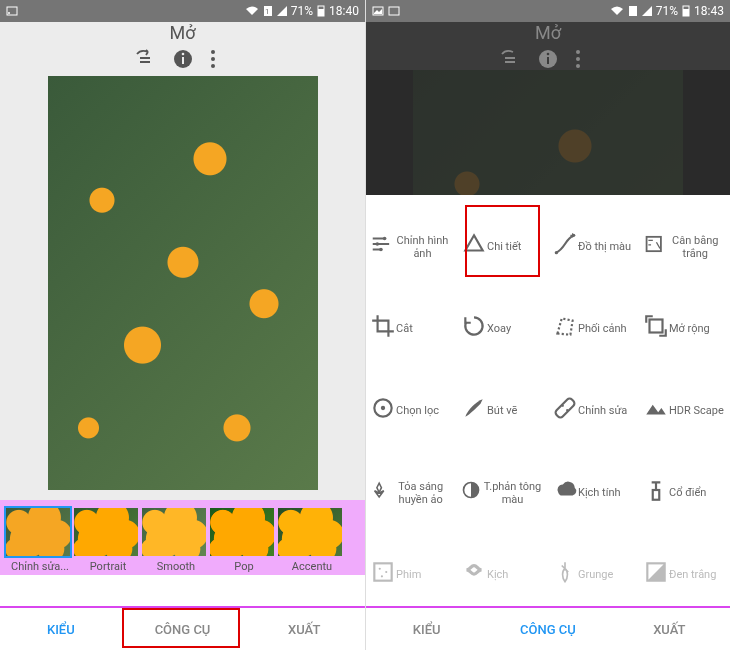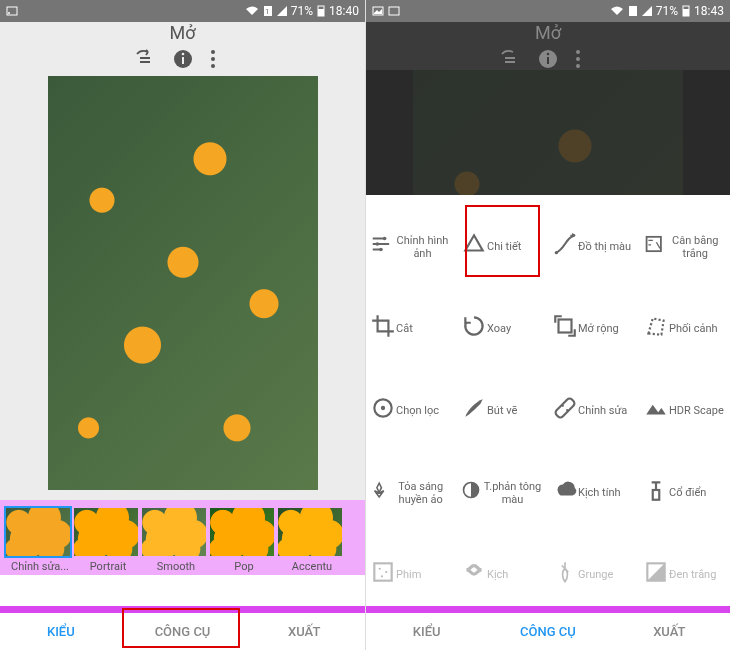--- a/index.html
+++ b/index.html
@@ -28,21 +28,21 @@
   .flower-img { width: 270px; height: 414px; }
 
   
   .filter-strip { display: flex; gap: 0; padding: 8px 0 2px 6px; background: #f0abfc; overflow: hidden; }
   .filter-item { width: 68px; text-align: center; }
   .filter-item .thumb { width: 64px; height: 48px; margin-bottom: 4px; }
   .filter-item .lbl { font-size: 11px; color: #555; white-space: nowrap; overflow: hidden; text-overflow: ellipsis; }
   .filter-item.selected .thumb { outline: 2px solid #2196f3; }
 
   
-  .bottom-tabs { position: absolute; bottom: 0; left: 0; right: 0; height: 44px; display: flex; background: #fff; border-top: 7px solid #d946ef; }
+  .bottom-tabs { position: absolute; bottom: 0; left: 0; right: 0; height: 44px; display: flex; background: #fff; border-top: 2px solid #d946ef; }
   .tab { flex: 1; display: flex; align-items: center; justify-content: center; font-size: 13px; font-weight: 500; color: #888; }
   .tab.active { color: #2196f3; }
   .redbox { position: absolute; border: 2px solid #d00; pointer-events: none; }
 
   
   .rimg-wrap { position: absolute; top: 70px; left: 0; right: 0; height: 125px; display: flex; justify-content: center; background: #2a2a2a; z-index: 0; }
   .rimg-wrap .flower-img { width: 270px; height: 380px; opacity: 0.18; }
 
   
   .tools-sheet { position: absolute; left: 0; right: 0; top: 195px; bottom: 44px; background: #fff; z-index: 2; padding-top: 10px; }
@@ -253,30 +253,30 @@
         </div>
         <div class="tool">
           <svg viewBox="0 0 24 24">
               <path d="M12 4a8 8 0 1 1-7 4" stroke="#666" stroke-width="2" fill="none"></path>
               <path d="M4 4v5h5" stroke="#666" stroke-width="2" fill="none"></path>
             </svg>
           <div class="tl">Xoay</div>
         </div>
         <div class="tool">
           <svg viewBox="0 0 24 24">
+              <path d="M5 19 L9 5 L19 7 L17 20 Z" stroke="#666" stroke-width="2" fill="none" stroke-dasharray="2 2"></path>
+            </svg>
+          <div class="tl">Phối cảnh</div>
+        </div>
+        <div class="tool">
+          <svg viewBox="0 0 24 24">
               <rect x="6" y="6" width="12" height="12" stroke="#666" stroke-width="2" fill="none"></rect>
               <path d="M3 9V3h6M21 15v6h-6" stroke="#666" stroke-width="2" fill="none"></path>
             </svg>
           <div class="tl">Mở rộng</div>
-        </div>
-        <div class="tool">
-          <svg viewBox="0 0 24 24">
-              <path d="M5 19 L9 5 L19 7 L17 20 Z" stroke="#666" stroke-width="2" fill="none" stroke-dasharray="2 2"></path>
-            </svg>
-          <div class="tl">Phối cảnh</div>
         </div>
 
         <div class="tool">
           <svg viewBox="0 0 24 24">
               <circle cx="12" cy="12" r="8" stroke="#666" stroke-width="2" fill="none"></circle>
               <circle cx="12" cy="12" r="2"></circle>
             </svg>
           <div class="tl">Chọn lọc</div>
         </div>
         <div class="tool">

